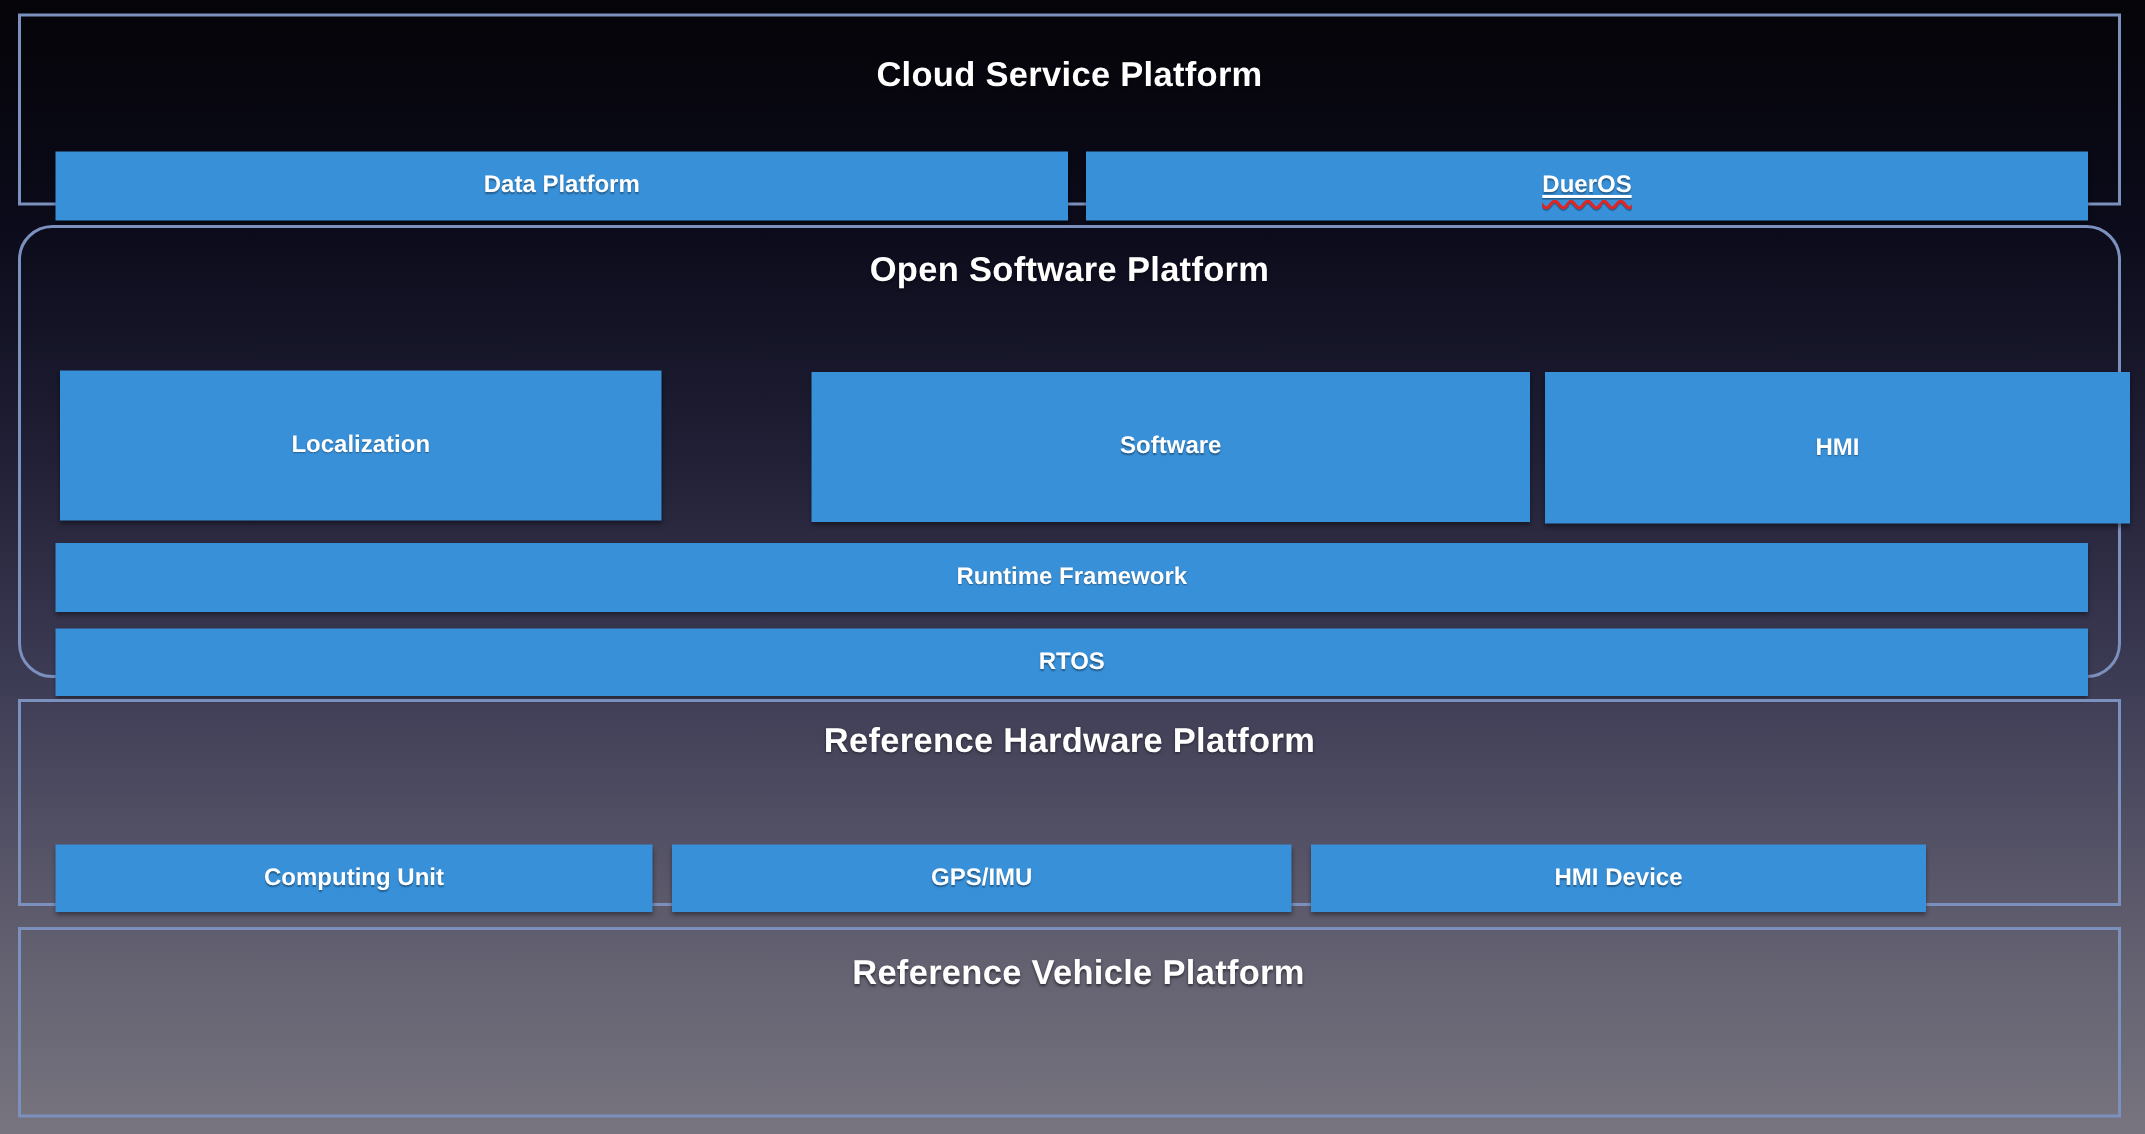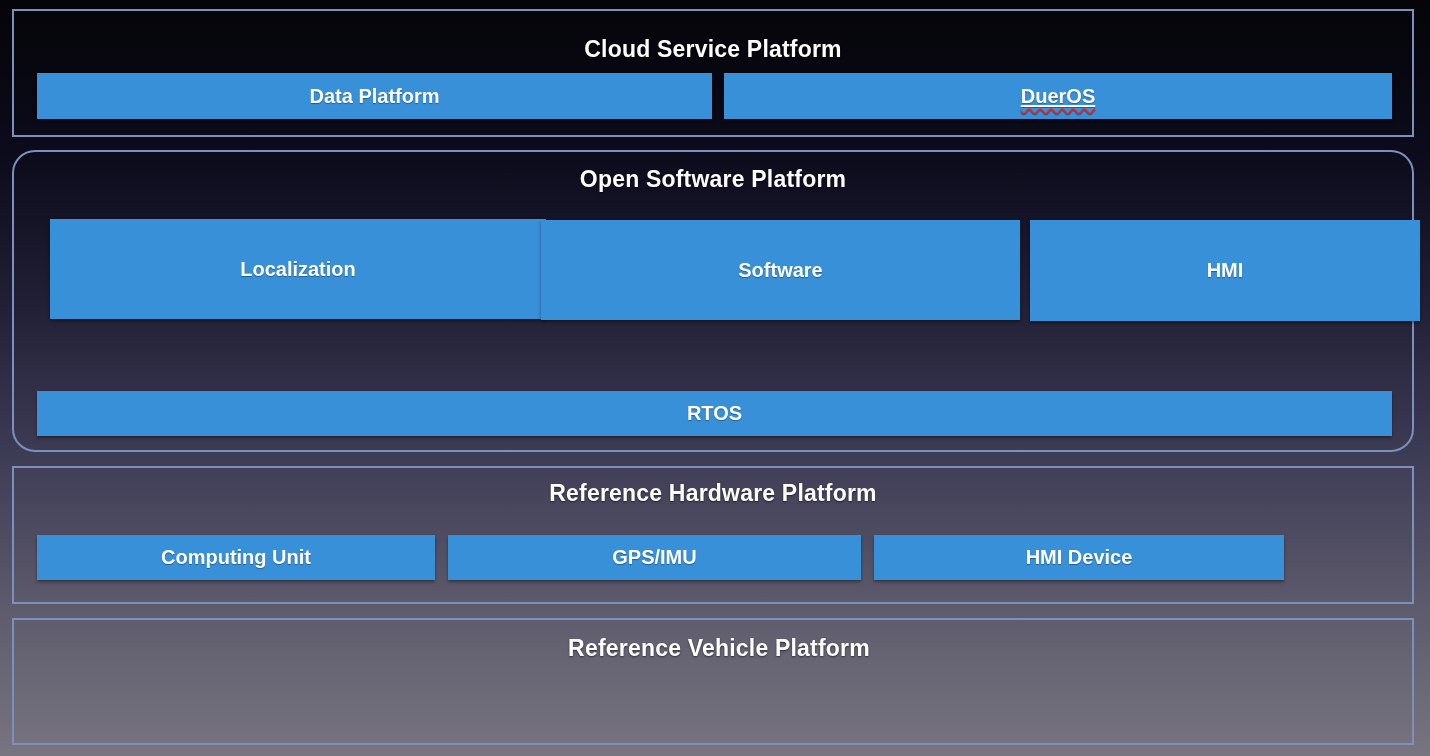--- a/index.html
+++ b/index.html
@@ -40,31 +40,32 @@
     margin:0;
   }
   .sec-cloud    .sec-title{top:24px;}
   .sec-software .sec-title{top:13px;}
   .sec-hardware .sec-title{top:11px;}
   .sec-vehicle  .sec-title{top:14px;margin-left:12px;}
   .bx{
     position:absolute;
     background:var(--blue);
     color:var(--text);
-    font-weight:bold;font-size:20px;
+    font-weight:bold;font-size:16px;
     display:flex;align-items:center;justify-content:center;
     text-align:center;
     box-shadow:0 2px 3px rgba(0,0,0,.4);
     text-shadow:0 1px 1px rgba(0,0,0,.35);
+    margin-top:28px;
   }
   
   .bx-data-platform{left:23px; top:62px; width:675px; height:46px;}
   .bx-dueros       {left:710px;top:62px; width:668px; height:46px;}
   
-  .bx-localization {left:36px;  top:67px;  width:496px; height:100px;}
+  .bx-localization {left:26px;  top:67px;  width:401px; height:100px;}
   .bx-control      {left:527px; top:68px;  width:479px; height:100px;}
   .bx-hmi          {left:1016px;top:68px;  width:390px; height:101px;}
   .bx-runtime      {left:23px;  top:182px; width:1355px;height:46px;}
   .bx-rtos         {left:23px;  top:239px; width:1355px;height:45px;}
   
   .bx-computing    {left:23px;  top:67px;  width:398px; height:45px;}
   .bx-gpsimu       {left:434px; top:67px;  width:413px; height:45px;}
   .bx-hmi-device   {left:860px; top:67px;  width:410px; height:45px;}
   
   .bx-drive        {left:23px;  top:54px;  width:1355px;height:46px;}
@@ -96,20 +97,21 @@
     <div class="bx bx-dueros">
       <span class="squiggle"><span class="link-underline">DuerOS</span></span>
     </div>
   </div>
 
   <div class="sec sec-software">
     <h2 class="sec-title">Open Software Platform</h2>
     <div class="bx bx-localization">Localization</div>
     <div class="bx bx-control">Software</div>
     <div class="bx bx-hmi">HMI</div>
+    <div class="bx bx-runtime">Runtime Framework</div>
     <div class="bx bx-rtos">RTOS</div>
   </div>
 
   <div class="sec sec-hardware">
     <h2 class="sec-title">Reference Hardware Platform</h2>
     <div class="bx bx-computing">Computing Unit</div>
     <div class="bx bx-gpsimu">GPS/IMU</div>
     <div class="bx bx-hmi-device">HMI Device</div>
   </div>
 

